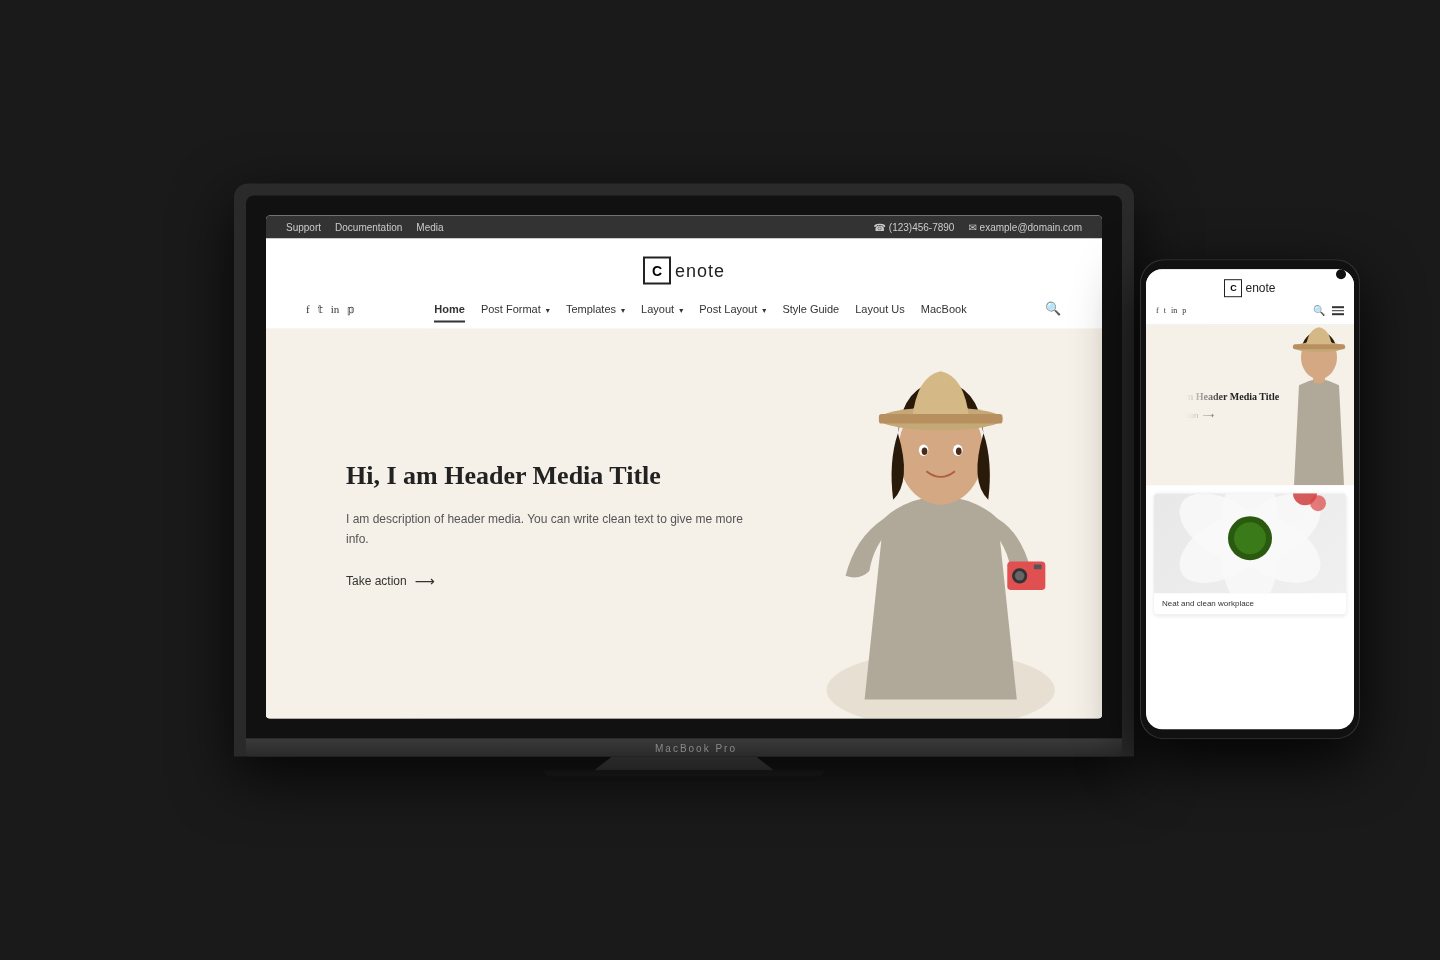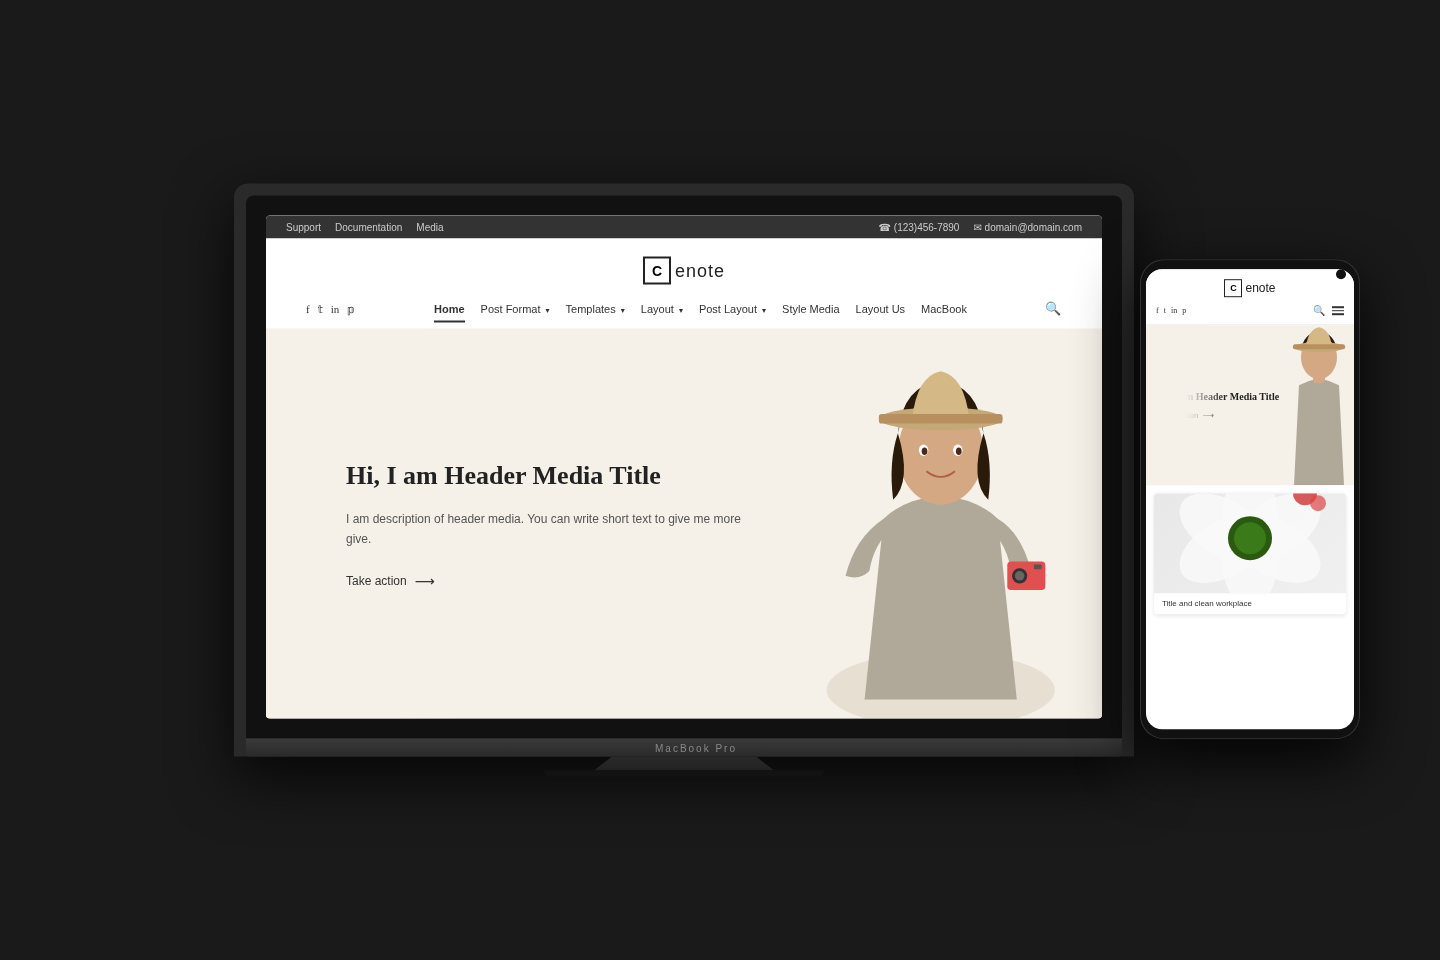--- a/index.html
+++ b/index.html
@@ -492,21 +492,21 @@
       <div class="laptop-screen">
 
         <div class="site-topbar">
           <div class="topbar-left">
             <a>Support</a>
             <a>Documentation</a>
             <a>Media</a>
           </div>
           <div class="topbar-right">
             <span>☎ (123)456-7890</span>
-            <span>✉ domain@domain.com</span>
+            <span>✉ example@domain.com</span>
           </div>
         </div>
 
         <div class="site-header">
           <div class="site-logo">
             <div class="logo-box">
               <span>C</span>
             </div>
             <span class="logo-text">enote</span>
           </div>
@@ -518,33 +518,33 @@
               <span class="social-icon">in</span>
               <span class="social-icon">𝕡</span>
             </div>
 
             <nav class="main-nav">
               <span class="nav-item active">Home</span>
               <span class="nav-item">Post Format <span class="chevron">▾</span></span>
               <span class="nav-item">Templates <span class="chevron">▾</span></span>
               <span class="nav-item">Layout <span class="chevron">▾</span></span>
               <span class="nav-item">Post Layout <span class="chevron">▾</span></span>
-              <span class="nav-item">Style Media</span>
+              <span class="nav-item">Style Guide</span>
               <span class="nav-item">Layout Us</span>
               <span class="nav-item">MacBook</span>
             </nav>
 
             <span class="search-icon-nav">🔍</span>
           </div>
         </div>
 
         <div class="site-hero">
           <div class="hero-content">
             <h1 class="hero-title">Hi, I am Header Media Title</h1>
-            <p class="hero-desc">I am description of header media. You can write short text to give me more give.</p>
+            <p class="hero-desc">I am description of header media. You can write clean text to give me more info.</p>
             <div class="hero-cta">
               <span>Take action</span>
               <span class="hero-arrow">⟶</span>
             </div>
           </div>
 
           <div class="hero-image">
 
             <svg class="hero-person-svg" viewBox="0 0 340 410" xmlns="http://www.w3.org/2000/svg">
 
@@ -657,18 +657,18 @@
             <ellipse cx="65" cy="75" rx="28" ry="50" transform="rotate(60,65,75)" fill="#f8f8f8" opacity="0.9"></ellipse>
             <ellipse cx="115" cy="75" rx="28" ry="50" transform="rotate(-60,115,75)" fill="#f8f8f8" opacity="0.9"></ellipse>
 
             <circle cx="90" cy="65" r="22" fill="#2a5a10"></circle>
             <circle cx="90" cy="65" r="16" fill="#3a7a18"></circle>
 
             <circle cx="145" cy="20" r="12" fill="#cc3333" opacity="0.8"></circle>
             <circle cx="158" cy="30" r="8" fill="#dd4444" opacity="0.7"></circle>
           </svg>
         </div>
-        <div class="phone-card-text">Title and clean workplace</div>
+        <div class="phone-card-text">Neat and clean workplace</div>
       </div>
 
     </div>
   </div>
 </div>
 
 </body></html>

